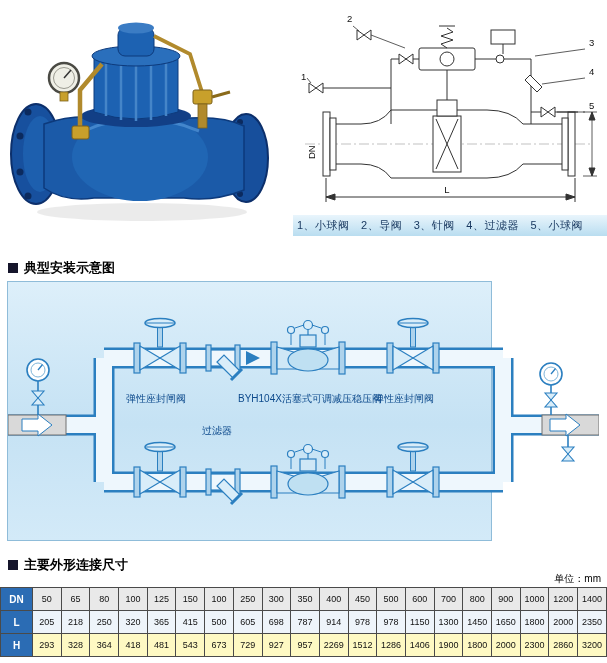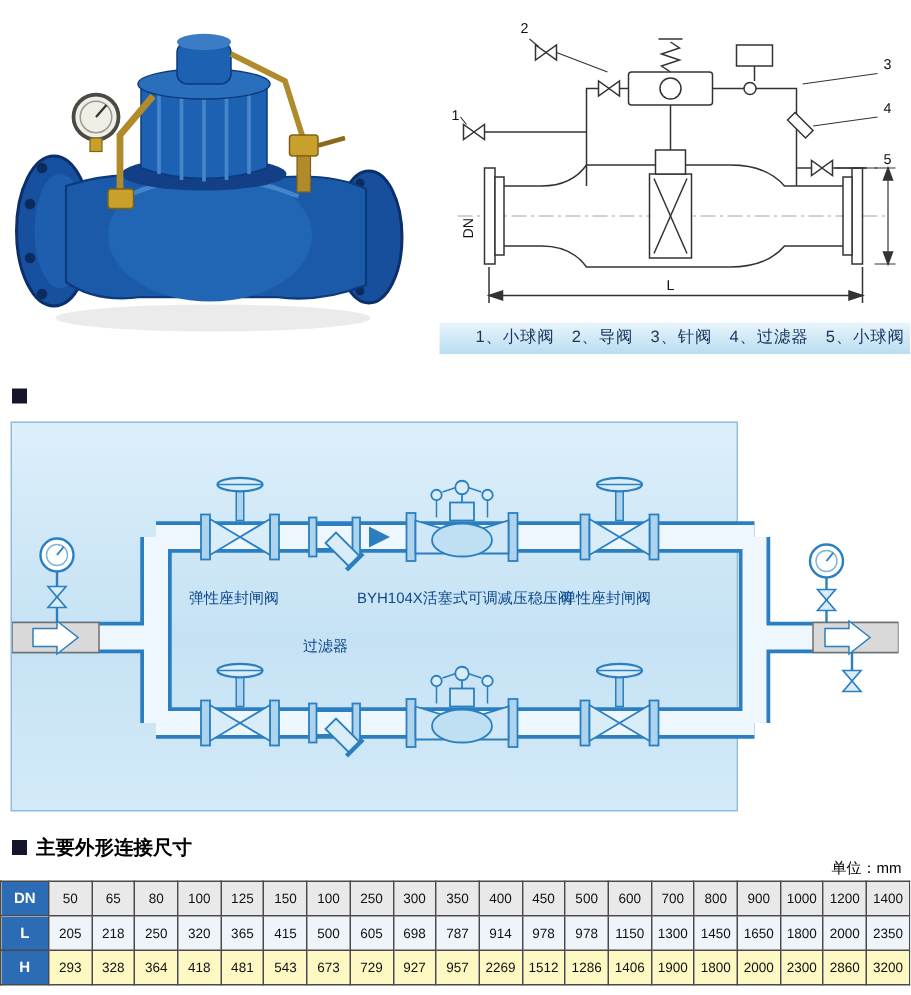--- a/index.html
+++ b/index.html
@@ -5,21 +5,21 @@
   *{margin:0;padding:0;box-sizing:border-box}
   html,body{background:#ffffff}
   .page{position:relative;width:607px;height:663px;background:#fff;font-family:"Liberation Sans",sans-serif;overflow:hidden}
 
   .product-photo{position:absolute;left:4px;top:6px;width:268px;height:226px}
   .tech-drawing{position:absolute;left:295px;top:4px;width:308px;height:210px}
   .tech-drawing svg .dtext{font-family:"Liberation Sans",sans-serif;font-size:9.5px;fill:#111}
 
   .drawing-caption{position:absolute;left:293px;top:215px;width:314px;height:21px;line-height:21px;
     font-size:11px;color:#16365e;background:linear-gradient(180deg,#e9f5fc,#b9ddf0);
-    padding-left:24px;letter-spacing:.5px;white-space:nowrap;overflow:hidden}
+    padding-left:4px;letter-spacing:.5px;white-space:nowrap;overflow:hidden}
 
   .section-header{position:absolute;display:flex;align-items:center;gap:6px}
   .sh1{left:8px;top:259px}
   .sh2{left:8px;top:556px}
   .bullet{width:10px;height:10px;background:#15152b;display:inline-block}
   .sh-text{font-size:13px;font-weight:bold;color:#000}
 
   .diagram-panel{position:absolute;left:7px;top:281px;width:485px;height:260px;
     background:linear-gradient(180deg,#ddeffa 0%,#c5e2f4 55%,#d3eaf8 100%);
     border:1px solid #8fbcd9}
@@ -151,20 +151,21 @@
       <text class="dtext" x="294" y="105">5</text>
       <text class="dtext" x="152" y="189" text-anchor="middle">L</text>
       <text class="dtext" transform="translate(20 155) rotate(-90)">DN</text>
     </svg>
   </div>
 
   <div class="drawing-caption">1、小球阀　2、导阀　3、针阀　4、过滤器　5、小球阀</div>
 
   <div class="section-header sh1">
     <span class="bullet"></span>
+    <span class="sh-text">典型安装示意图</span>
   </div>
 
   <div class="diagram-panel">
     <svg width="591" height="258" viewBox="0 0 591 258">
       <defs>
         <g id="gv">
           <rect x="-26" y="-15" width="6" height="30" fill="#aed3ec" stroke="#2b7fc0" stroke-width="1.2"></rect>
           <rect x="20" y="-15" width="6" height="30" fill="#aed3ec" stroke="#2b7fc0" stroke-width="1.2"></rect>
           <polygon points="-20,-12 -20,12 0,0" fill="#d9edf9" stroke="#2b7fc0" stroke-width="1.2"></polygon>
           <polygon points="20,-12 20,12 0,0" fill="#d9edf9" stroke="#2b7fc0" stroke-width="1.2"></polygon>

